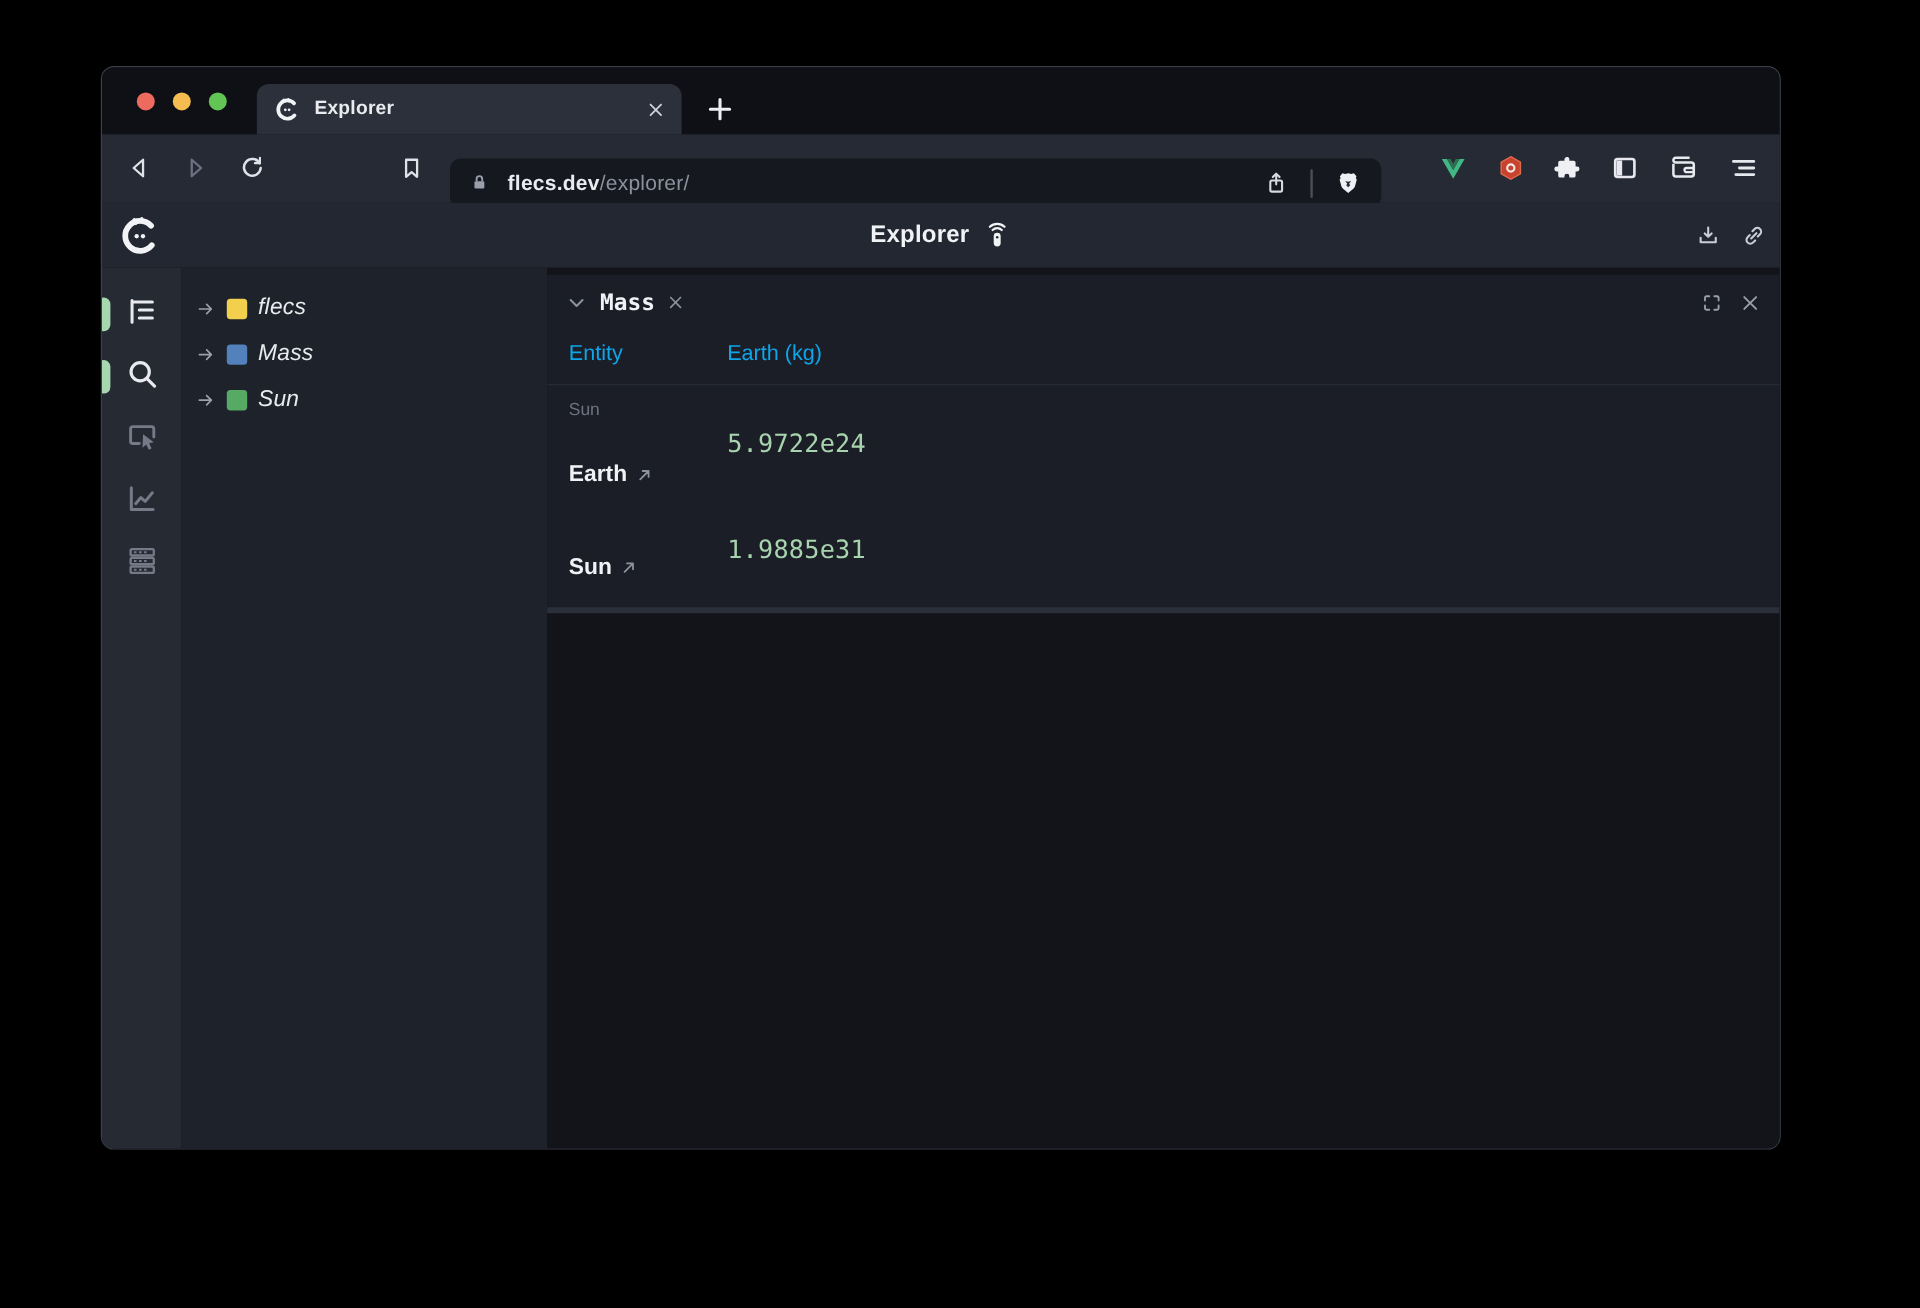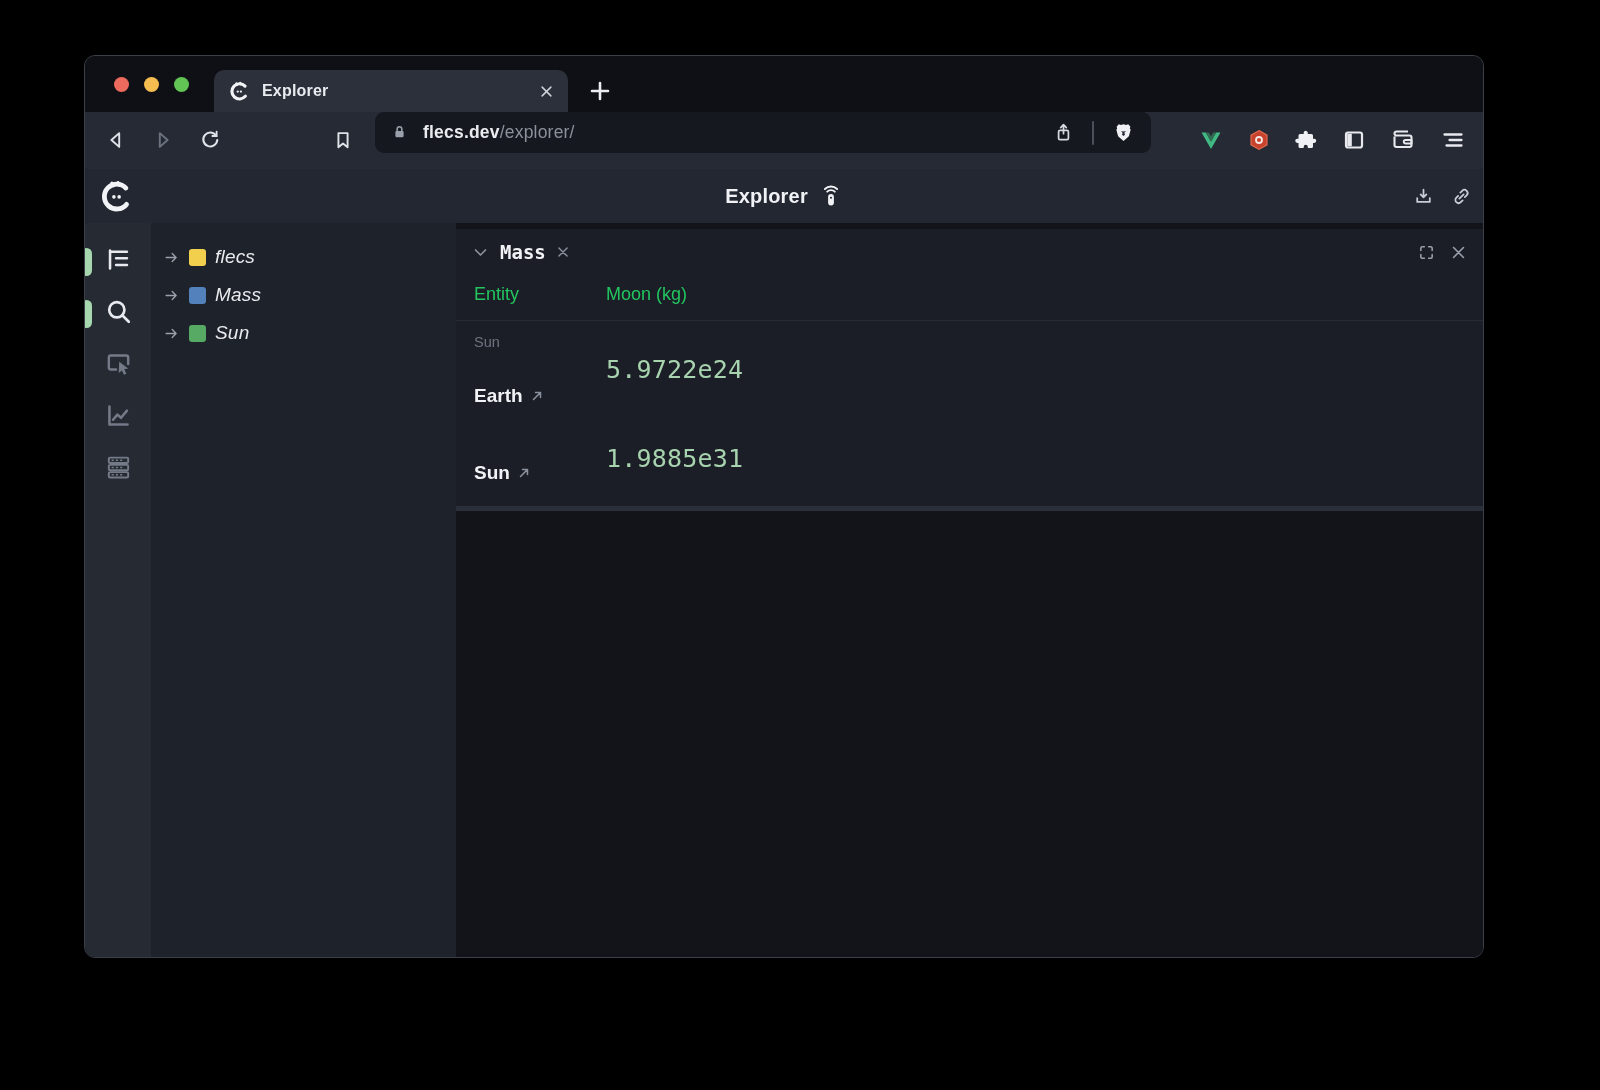--- a/index.html
+++ b/index.html
@@ -28,21 +28,21 @@
 
   
   .toolbar { position:relative; height:57px; background:#262a34; flex:0 0 auto; }
   .tbtn { position:absolute; top:14px; width:28px; height:28px; display:flex; align-items:center;
     justify-content:center; color:#dfe2e8; }
   .tbtn svg { width:22px; height:22px; }
   .b-back { left:17px; }
   .b-fwd  { left:64px; color:#6b7280; }
   .b-reload { left:111px; }
   .b-bm { left:244px; }
-  .urlfield { position:absolute; left:290px; top:0; width:776px; height:41px; background:#15181f;
+  .urlfield { position:absolute; left:290px; top:20px; width:776px; height:41px; background:#15181f;
     border-radius:9px; display:flex; align-items:center; padding:0 16px; }
   .lock { width:17px; height:17px; color:#9aa0ab; flex:0 0 auto; }
   .url { margin-left:15px; font-size:17.5px; font-weight:600; letter-spacing:.2px; flex:1;
     white-space:nowrap; color:#e9ebef; }
   .url .path { color:#8b919d; font-weight:400; }
   .field-right { display:flex; align-items:center; gap:17px; }
   .fbtn { width:24px; height:24px; color:#d6d9e0; display:flex; align-items:center; justify-content:center; }
   .fbtn svg { width:21px; height:21px; }
   .vdiv { width:2px; height:24px; background:#4a4f5a; border-radius:1px; }
   .ext { position:absolute; top:14px; width:28px; height:28px; display:flex; align-items:center;
@@ -90,28 +90,28 @@
   .panel { margin-top:6px; background:#1b1e26; border-bottom:5px solid #2a2f39; padding-bottom:16px; }
   .panel-header { height:46px; display:flex; align-items:center; padding:0 16px; }
   .chev { width:17px; height:17px; color:#8b919d; }
   .panel-title { margin:0 10px 0 11px; color:#f0f2f5; font-size:19px; font-weight:700;
     font-family:"DejaVu Sans Mono",monospace; }
   .small-x { width:14px; height:14px; color:#8b919d; }
   .ph-tools { margin-left:auto; display:flex; align-items:center; gap:15px; color:#9aa0ab; }
   .ph-tools .ic { width:17px; height:17px; display:block; }
 
   .thead { display:flex; padding:9px 0 15px 18px; border-bottom:1px solid #262b34;
-    color:#22c55e; font-size:18px; }
+    color:#0ea5e9; font-size:18px; }
   .col-entity { width:132px; flex:0 0 auto; }
   .trow { display:flex; padding-left:18px; margin-top:12px; }
   .trow .col-entity { display:flex; flex-direction:column; justify-content:center; gap:3px; }
   .crumb { color:#6d7380; font-size:14.5px; line-height:1.35; }
   .ename { display:flex; align-items:center; gap:7px; color:#f0f2f5; font-size:19px; font-weight:700;margin-top:29px; }
   .ne { width:14px; height:14px; color:#8b919d; flex:0 0 auto; }
-  .col-value { display:flex; align-items:center; color:#a7d3ae; font-size:25px;
+  .col-value { display:flex; align-items:center; color:#a7d3ae; font-size:21px;
     font-family:"DejaVu Sans Mono",monospace; letter-spacing:.2px; }
   .row-sun { margin-top:26px; margin-bottom:6px; }
 </style>
 </head>
 <body>
 
 <div class="stage">
   <div class="window">
 
     <div class="tabstrip">
@@ -331,21 +331,21 @@
                     <path d="M4 9V5.8A1.8 1.8 0 0 1 5.8 4H9M15 4h3.2A1.8 1.8 0 0 1 20 5.8V9M20 15v3.2a1.8 1.8 0 0 1-1.8 1.8H15M9 20H5.8A1.8 1.8 0 0 1 4 18.2V15"></path>
                   </svg>
                 <svg class="ic" viewBox="0 0 24 24" fill="none" stroke="currentColor" stroke-width="2.2" stroke-linecap="round">
                     <path d="M5 5l14 14M19 5L5 19"></path>
                   </svg>
               </span>
             </div>
 
             <div class="thead">
               <span class="col-entity">Entity</span>
-              <span>Moon (kg)</span>
+              <span>Earth (kg)</span>
             </div>
 
             <div class="trow">
               <div class="col-entity">
                 <span class="crumb">Sun</span>
                 <span class="ename">
                     <span>Earth</span>
                   <svg class="ne" viewBox="0 0 24 24" fill="none" stroke="currentColor" stroke-width="2.6" stroke-linecap="round" stroke-linejoin="round">
                       <path d="M6 18L18 6M9.5 6H18v8.5"></path>
                     </svg>

